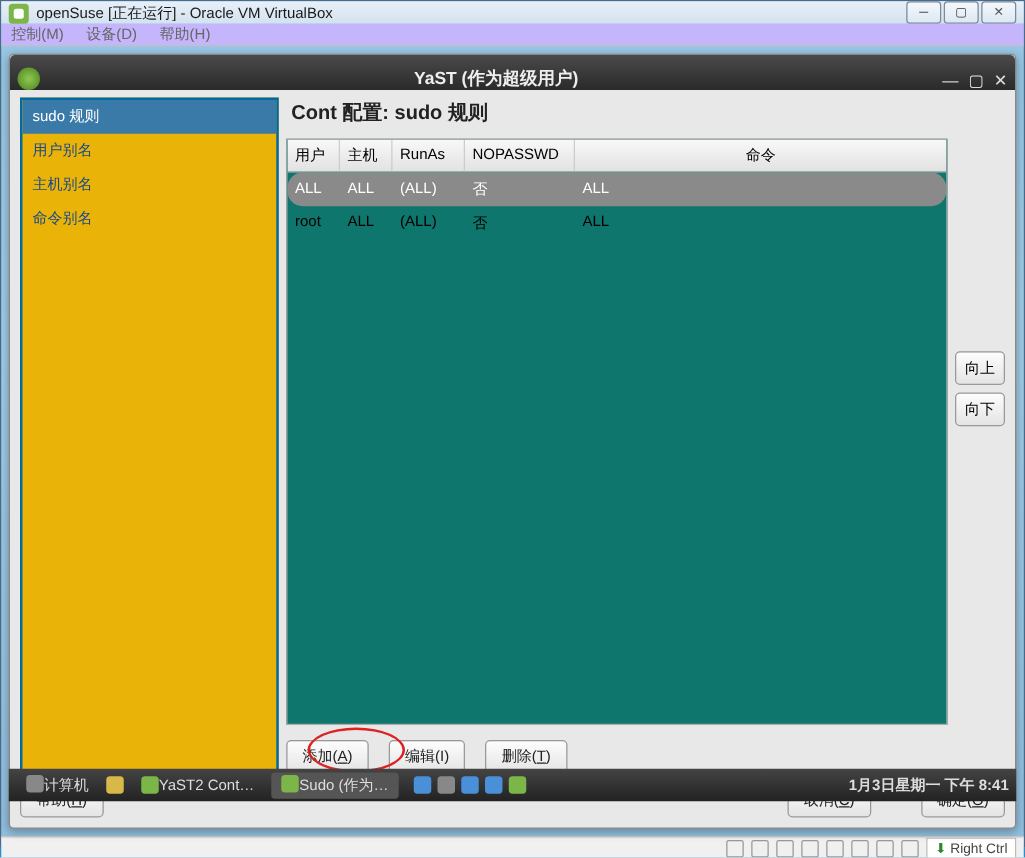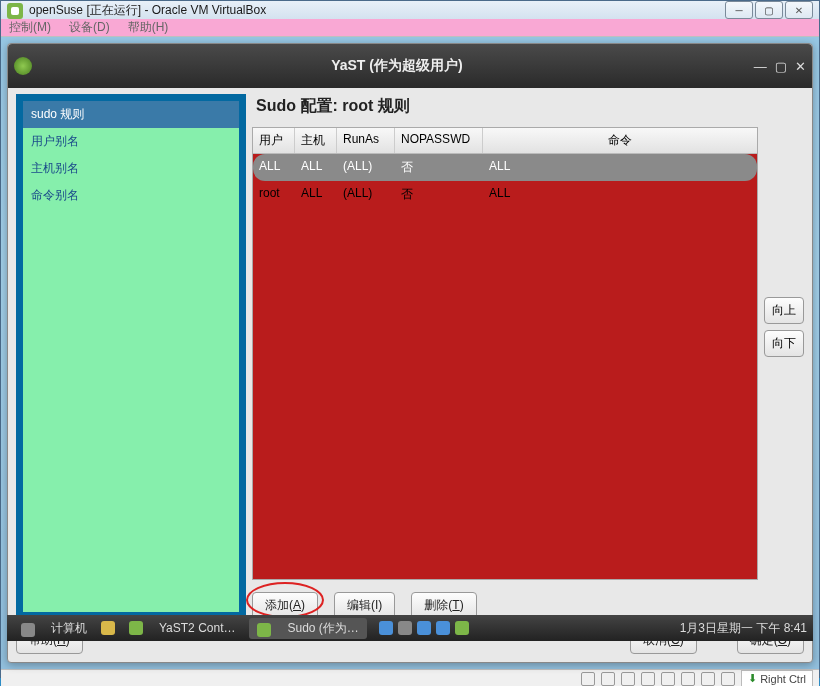--- a/index.html
+++ b/index.html
@@ -36,21 +36,21 @@
   background: linear-gradient(to bottom, #f4f8fc, #dde8f2);
   margin-left: 2px;
   display: flex; align-items: center; justify-content: center;
   font-size: 10px; color: #333;
 }
 .win7-btn.close { color: #555; }
 
 
 .vbox-menu {
   height: 22px;
-  background: #f9a8d4;
+  background: #c4b5fd;
   border-bottom: 1px solid #c0c0c0;
   display: flex; align-items: center;
   padding: 0 8px;
   gap: 18px;
   color: #666;
 }
 
 
 .inner-area {
   flex: 1;
@@ -63,23 +63,23 @@
 .yast-window {
   background: #e8e8e8;
   border: 1px solid #888;
   width: 100%;
   height: 620px;
   display: flex; flex-direction: column;
   border-radius: 4px;
   box-shadow: 0 2px 8px rgba(0,0,0,0.3);
 }
 .yast-titlebar {
-  height: 44px;
+  height: 28px;
   background: linear-gradient(to bottom, #4a4a4a, #2a2a2a);
-  display: flex; align-items: center;
+  display: flex; align-items: flex-end;
   padding: 0 6px;
   border-radius: 4px 4px 0 0;
   color: #eee;
 }
 .yast-titlebar .home-icon {
   width: 18px; height: 18px;
   background: radial-gradient(circle, #8fc950, #4a8020);
   border-radius: 50%;
   margin-right: 8px;
 }
@@ -95,23 +95,23 @@
 }
 .yast-main-row {
   flex: 1;
   display: flex;
   gap: 6px;
   min-height: 0;
 }
 
 
 .sidebar-list {
-  width: 230px;
-  background: #86efac;
-  border: 7px solid #0369a1;
+  width: 207px;
+  background: #eab308;
+  border: 2px solid #0369a1;
   overflow: auto;
 }
 .sidebar-item {
   padding: 5px 8px;
   color: #1a4a8a;
   cursor: default;
 }
 .sidebar-item.selected {
   background: #3a7aa8;
   color: #fff;
@@ -125,21 +125,21 @@
   min-height: 0;
 }
 .right-heading {
   font-size: 16px; font-weight: bold;
   color: #222;
   padding: 2px 0 4px 4px;
 }
 .table-row-area { display:flex; gap:6px; flex:1; min-height:0;}
 .table-wrap {
   flex: 1;
-  background: #b91c1c;
+  background: #0f766e;
   border: 1px solid #aaa;
   display: flex; flex-direction: column;
   overflow: hidden;
 }
 .thead {
   display: flex;
   background: linear-gradient(to bottom, #f8f8f8, #e2e2e2);
   border-bottom: 1px solid #bbb;
 }
 .th {
@@ -207,30 +207,30 @@
 .linux-taskbar {
   height: 26px;
   background: linear-gradient(to bottom, #444, #222);
   display: flex; align-items: center;
   padding: 0 6px;
   gap: 6px;
   color: #ddd;
   font-size: 12px;
 }
 .tb-item {
-  display: flex; align-items: flex-end; gap: 16px;
+  display: flex; align-items: flex-start; gap: 0;
   padding: 2px 8px;
   border-radius: 3px;
 }
 .tb-item.active { background: #555; }
 .tb-icon { width: 14px; height: 14px; background: #7db648; border-radius: 3px; }
 .tb-icon.blue { background: #4a90d9; }
 .tb-icon.yellow { background: #d9b84a; }
 .tb-icon.monitor { background: #888; }
-.tb-clock { margin-left: auto; font-weight: normal; }
+.tb-clock { margin-left: auto; font-weight: bold; }
 .tb-tray { display:flex; gap:5px; margin-left:6px;}
 .tb-tray span { width:14px;height:14px; display:inline-block;}
 
 
 .vbox-status {
   height: 22px;
   background: #f0f0f0;
   border-top: 1px solid #c0c0c0;
   display: flex; align-items: center;
   justify-content: flex-end;
@@ -285,21 +285,21 @@
         <div class="yast-main-row">
 
           <div class="sidebar-list">
             <div class="sidebar-item selected"><span>sudo 规则</span></div>
             <div class="sidebar-item"><span>用户别名</span></div>
             <div class="sidebar-item"><span>主机别名</span></div>
             <div class="sidebar-item"><span>命令别名</span></div>
           </div>
 
           <div class="right-pane">
-            <div class="right-heading">Sudo 配置: root 规则</div>
+            <div class="right-heading">Cont 配置: sudo 规则</div>
 
             <div class="table-row-area">
               <div class="table-wrap">
                 <div class="thead">
                   <div class="th col-user">用户</div>
                   <div class="th col-host">主机</div>
                   <div class="th col-runas">RunAs</div>
                   <div class="th col-nopasswd">NOPASSWD</div>
                   <div class="th col-cmd">命令</div>
                 </div>

